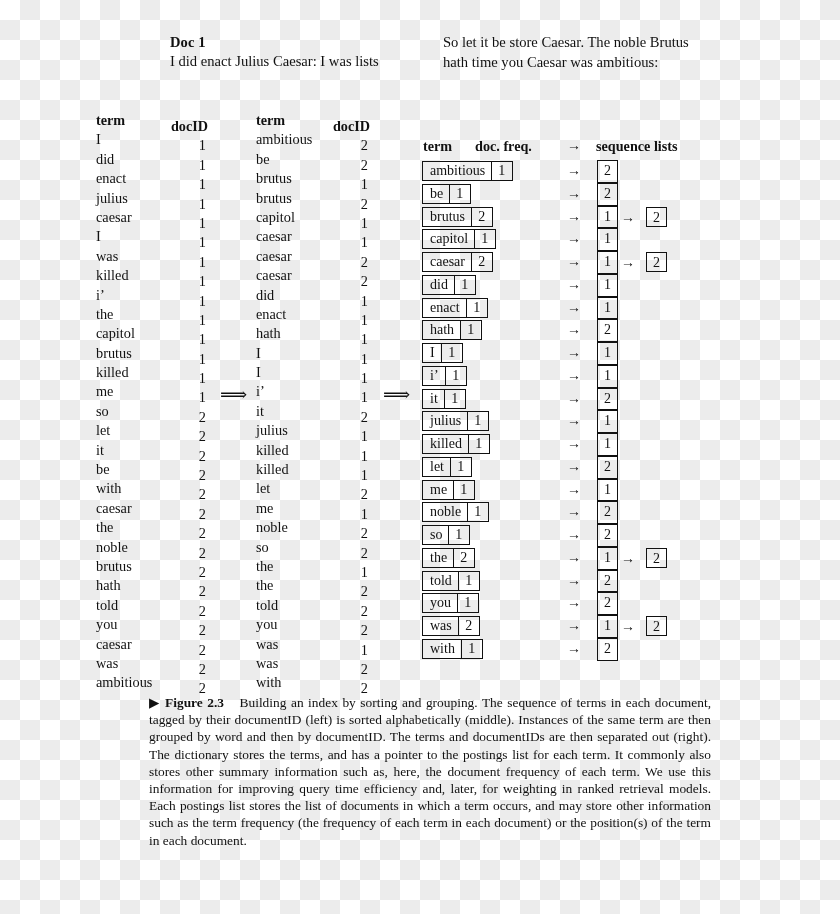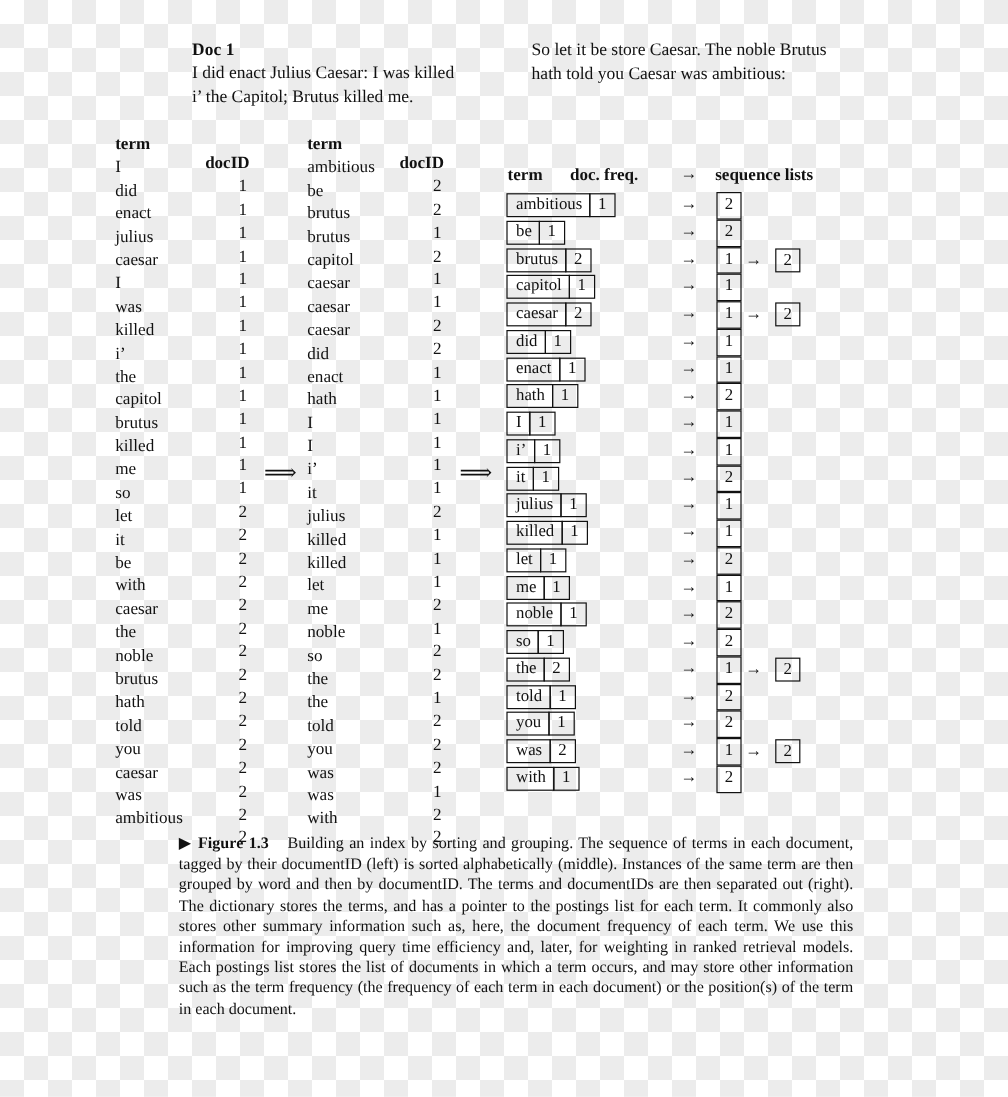--- a/index.html
+++ b/index.html
@@ -34,21 +34,21 @@
     position: absolute;
     left: 160px;
     top: 33px;
     width: 600px;
   }
   .doc {
     position: absolute;
     top: 0;
     width: 285px;
   }
-  .doc-1 { left: 0px; }
+  .doc-1 { left: 0px; padding-left: 10px; }
   .doc-2 { left: 283px; }
   .doc-title {
     font-weight: bold;
     font-size: 14.5px;
     line-height: 19px;
     letter-spacing: 0.1px;
   }
   .doc-line {
     font-size: 14.6px;
     line-height: 19.5px;
@@ -75,21 +75,21 @@
   }
   .tt-term {
     position: absolute;
     left: 0;
     top: 0;
     white-space: nowrap;
   }
   .tt-doc {
     position: absolute;
     right: 0;
-    top: 16px;
+    top: 6px;
     text-align: left;
   }
   .tt-head .tt-doc { right: -2px; }
 
   
   .stage-arrow {
     position: absolute;
     font-size: 19px;
     line-height: 1;
     color: #111;
@@ -193,26 +193,25 @@
   .caption-body { }
 </style>
 </head>
 <body>
 
 <div class="figure">
 
   <div class="docs">
     <div class="doc doc-1">
       <div class="doc-title">Doc 1</div>
-      <div class="doc-line">I did enact Julius Caesar: I was killed</div>
-      <div class="doc-line">i’ the Capitol; Brutus killed me.</div>
+      <div class="doc-line">I did enact Julius Caesar: I was lists</div>
     </div>
     <div class="doc doc-2">
       <div class="doc-line">So let it be store Caesar.  The noble Brutus</div>
-      <div class="doc-line">hath told you Caesar was ambitious:</div>
+      <div class="doc-line">hath time you Caesar was ambitious:</div>
     </div>
   </div>
 
   <div class="term-table tt-left" id="table-unsorted">
     <div class="tt-head">
       <span class="tt-term">term</span>
       <span class="tt-doc">docID</span>
     </div>
   <div class="tt-row">
         <span class="tt-term">I</span>
@@ -602,17 +601,17 @@
       <div class="dict-row">
         <div class="cell-box dict-term" style="width: 40px;">with</div>
         <div class="cell-box dict-freq" style="left: 40.8px;">1</div>
         <div class="row-arrow">→</div>
         <div class="post-box post-0">2</div>
       </div>
     </div>
 
   <div class="caption">
     <span class="caption-marker">▶</span>
-    <span class="caption-label">Figure 1.3</span>
+    <span class="caption-label">Figure 2.3</span>
     <span style="display:inline-block;width:11px"></span><span class="caption-body">Building an index by sorting and grouping. The sequence of terms in each document, tagged by their documentID (left) is sorted alphabetically (middle). Instances of the same term are then grouped by word and then by documentID. The terms and documentIDs are then separated out (right). The dictionary stores the terms, and has a pointer to the postings list for each term. It commonly also stores other summary information such as, here, the document frequency of each term. We use this information for improving query time efficiency and, later, for weighting in ranked retrieval models. Each postings list stores the list of documents in which a term occurs, and may store other information such as the term frequency (the frequency of each term in each document) or the position(s) of the term in each document.</span>
   </div>
 
 </div>
 
 </body></html>

